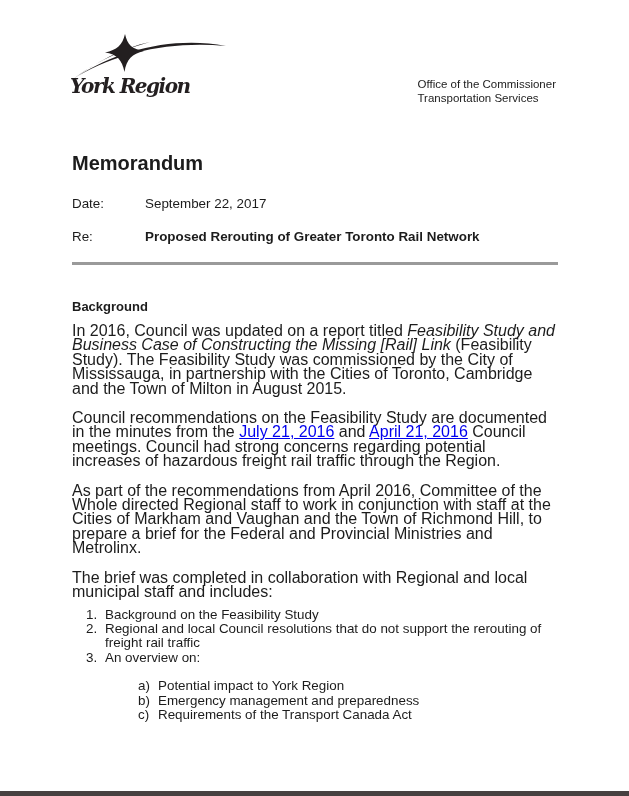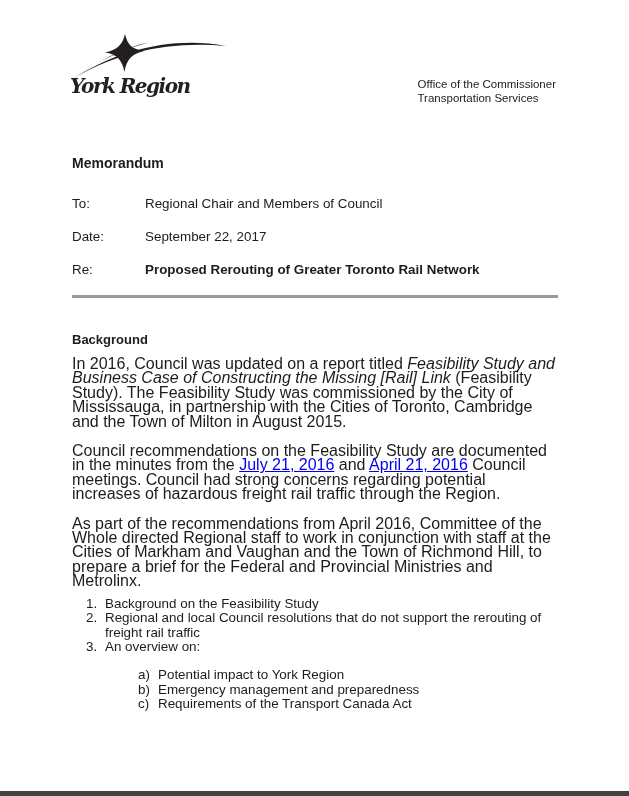--- a/index.html
+++ b/index.html
@@ -28,21 +28,21 @@
     font-size:20px;letter-spacing:-1.5px;
     color:var(--logo);margin-top:-8px;white-space:nowrap;
   }
   .office{
     position:absolute;right:73px;top:78px;
     text-align:left;font-size:11.5px;line-height:13.5px;
   }
 
   
   .content{position:absolute;left:72px;top:150px;width:486px;}
-  .memo-title{font-size:14px;font-weight:bold;line-height:26px;margin:0;}
+  .memo-title{font-size:20px;font-weight:bold;line-height:26px;margin:0;}
 
   .meta{margin-top:20px;}
   .meta-row{display:flex;font-size:13.4px;line-height:15px;margin-bottom:18px;}
   .meta-label{width:73px;flex:0 0 73px;}
   .meta-value{flex:1;}
   .meta-value.bold{font-weight:bold;}
 
   .rule{height:3px;background:var(--rule);border:0;margin:10px 0 0 0;width:100%;}
 
   .section-heading{font-size:13px;font-weight:bold;margin:34px 0 0 0;line-height:15px;}
@@ -82,43 +82,40 @@
     <div>Office of the Commissioner</div>
     <div>Transportation Services</div>
   </div>
 
   <div class="content">
 
     <h1 class="memo-title">Memorandum</h1>
 
     <div class="meta">
       <div class="meta-row">
-        <span class="meta-label">To:</span>
-        <span class="meta-value">Regional Chair and Members of Council</span>
-      </div>
-      <div class="meta-row">
         <span class="meta-label">Date:</span>
         <span class="meta-value">September 22, 2017</span>
       </div>
       <div class="meta-row">
         <span class="meta-label">Re:</span>
         <span class="meta-value bold">Proposed Rerouting of Greater Toronto Rail Network</span>
       </div>
     </div>
 
     <div class="rule"></div>
 
     <h2 class="section-heading">Background</h2>
 
     <p class="para first"><span>In 2016, Council was updated on a report titled </span><span class="it">Feasibility Study and Business Case of Constructing the Missing [Rail] Link</span><span> (Feasibility Study).  The Feasibility Study was commissioned by the City of Mississauga, in partnership with the Cities of Toronto, Cambridge and the Town of Milton in August 2015.</span></p>
 
     <p class="para"><span>Council recommendations on the Feasibility Study are documented in the minutes from the </span><a class="link">July 21, 2016</a><span> and </span><a class="link">April 21, 2016</a><span> Council meetings. Council had strong concerns regarding potential increases of hazardous freight rail traffic through the Region.</span></p>
 
     <p class="para">As part of the recommendations from April 2016, Committee of the Whole directed Regional staff to work in conjunction with staff at the Cities of Markham and Vaughan and the Town of Richmond Hill, to prepare a brief for the Federal and Provincial Ministries and Metrolinx.</p>
 
+    <p class="para">The brief was completed in collaboration with Regional and local municipal staff and includes:</p>
 
     <div class="olist">
       <div class="li">
         <span class="marker">1.</span>
         <span class="litext">Background on the Feasibility Study</span>
       </div>
       <div class="li">
         <span class="marker">2.</span>
         <span class="litext">Regional and local Council resolutions that do not support the rerouting of freight rail traffic</span>
       </div>

